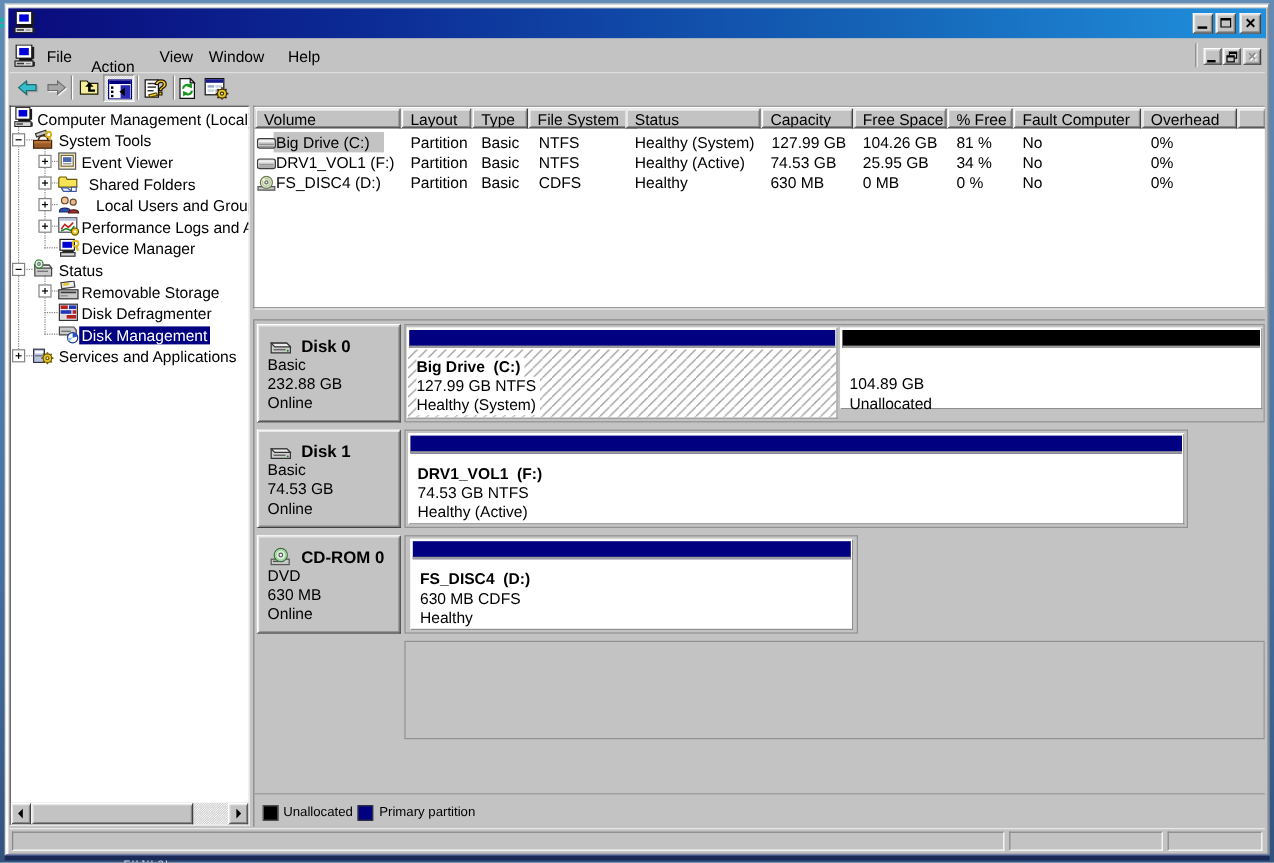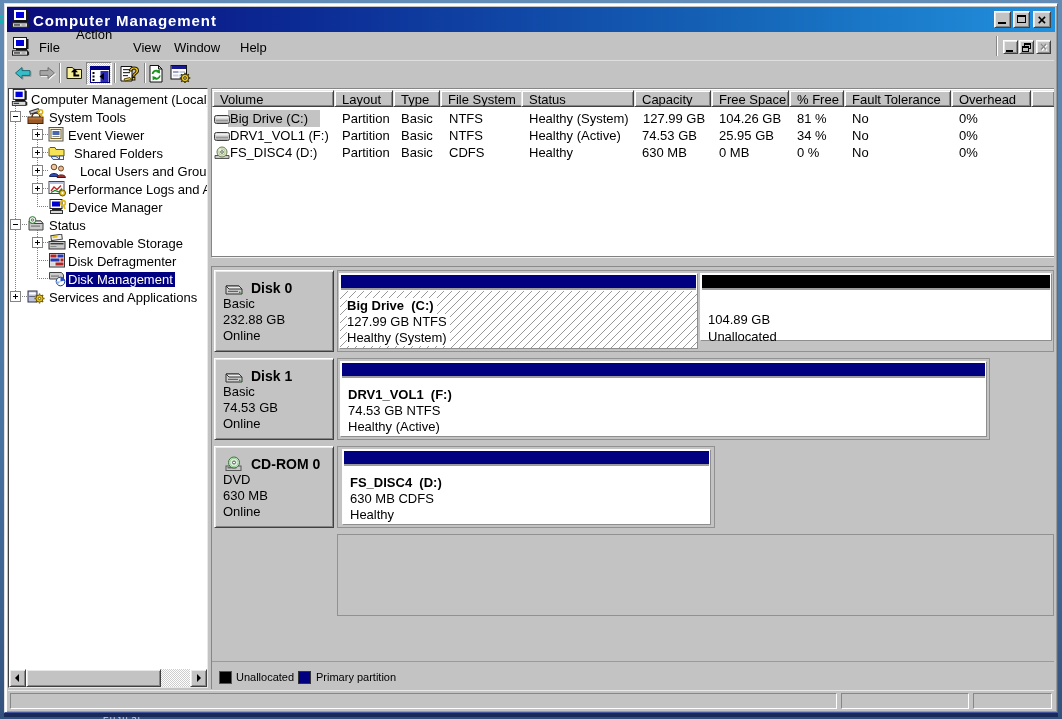--- a/index.html
+++ b/index.html
@@ -41,21 +41,20 @@
         <rect x="2.5" y="0.5" width="13" height="11" fill="#fdfdfd" stroke="#1a1a1a"></rect>
         <rect x="5" y="3" width="8" height="6" fill="#0000d8"></rect>
         <rect x="15.5" y="2" width="2" height="10" fill="#1a1a1a"></rect>
         <rect x="5" y="11.5" width="11" height="2.2" fill="#111"></rect>
         <rect x="1.5" y="13.8" width="15" height="4.4" fill="#dcdcdc" stroke="#222"></rect>
         <rect x="3" y="15.3" width="6" height="1.3" fill="#333"></rect>
         <rect x="10.5" y="15.5" width="4" height="1" fill="#888"></rect>
         <rect x="16.5" y="14.5" width="1.6" height="3.7" fill="#222"></rect>
       </svg>
     </div>
- <div class="ab" style="left:33px;top:12px;color:#fff;font-size:15px;font-weight:bold;letter-spacing:.9px">Computer Management</div>
 
  <div class="ab rz tb" style="left:994px;top:11px;width:17px;height:17px">
       <div class="ab" style="left:3px;top:10px;width:8px;height:2px;background:#000"></div>
     </div>
  <div class="ab rz tb" style="left:1013px;top:11px;width:17px;height:17px">
       <div class="ab" style="left:3px;top:3px;width:9px;height:8px;border:1px solid #000;border-top-width:2px"></div>
     </div>
  <div class="ab rz tb" style="left:1033px;top:11px;width:18px;height:17px;font-size:15px;font-weight:bold;text-align:center;line-height:16px">×</div>
 
  <div class="ab" id="menu" style="left:8px;top:32px;width:1046px;height:28px;background:#c3c3c3"></div>
@@ -65,21 +64,21 @@
         <rect x="5" y="3" width="8" height="6" fill="#0000d8"></rect>
         <rect x="15.5" y="2" width="2" height="10" fill="#1a1a1a"></rect>
         <rect x="5" y="11.5" width="11" height="2.2" fill="#111"></rect>
         <rect x="1.5" y="13.8" width="15" height="4.4" fill="#dcdcdc" stroke="#222"></rect>
         <rect x="3" y="15.3" width="6" height="1.3" fill="#333"></rect>
         <rect x="10.5" y="15.5" width="4" height="1" fill="#888"></rect>
         <rect x="16.5" y="14.5" width="1.6" height="3.7" fill="#222"></rect>
       </svg>
     </div>
  <div class="ab" style="left:39px;top:40px">File</div>
- <div class="ab" style="left:76px;top:27px">Action</div>
+ <div class="ab" style="left:76px;top:48px">Action</div>
  <div class="ab" style="left:133px;top:40px">View</div>
  <div class="ab" style="left:174px;top:40px">Window</div>
  <div class="ab" style="left:240px;top:40px">Help</div>
  <div class="ab" style="left:996px;top:36px;width:2px;height:20px;border-left:1px solid #868686;border-right:1px solid #fff"></div>
 
  <div class="ab rz" style="left:1003px;top:40px;width:15px;height:14px">
       <div class="ab" style="left:2px;top:9px;width:7px;height:2px;background:#000"></div>
     </div>
  <div class="ab rz" style="left:1019px;top:40px;width:15px;height:14px">
    <div class="ab" style="left:4px;top:2px;width:7px;height:6px;border:1px solid #000;border-top-width:2px;background:#c3c3c3"></div>
@@ -358,21 +357,21 @@
 
  <div class="ab" id="vol" style="left:211px;top:88px;width:843px;height:169px;background:#fff;border-top:1px solid #868686;border-left:1px solid #868686;border-bottom:1px solid #808080;overflow:hidden">
   <div class="ab hdrc" style="left:0px;top:1px;width:122px;height:17px">Volume</div>
   <div class="ab hdrc" style="left:122px;top:1px;width:59px;height:17px">Layout</div>
   <div class="ab hdrc" style="left:181px;top:1px;width:47px;height:17px">Type</div>
   <div class="ab hdrc" style="left:228px;top:1px;width:91px;height:17px">File System</div>
   <div class="ab hdrc" style="left:309px;top:1px;width:113px;height:17px">Status</div>
   <div class="ab hdrc" style="left:422px;top:1px;width:77px;height:17px">Capacity</div>
   <div class="ab hdrc" style="left:499px;top:1px;width:78px;height:17px">Free Space</div>
   <div class="ab hdrc" style="left:577px;top:1px;width:55px;height:17px">% Free</div>
-  <div class="ab hdrc" style="left:632px;top:1px;width:107px;height:17px">Fault Tolerance</div>
+  <div class="ab hdrc" style="left:632px;top:1px;width:107px;height:17px">Fault Computer</div>
   <div class="ab hdrc" style="left:739px;top:1px;width:80px;height:17px">Overhead</div>
   <div class="ab hdrc" style="left:819px;top:1px;width:24px;height:17px"></div>
   <div class="ab" style="left:16px;top:21px;width:92px;height:17px;background:#c3c3c3"></div>
   <div class="ab" id="iv-hd1" style="left:2px;top:24px">
         <svg width="17" height="13">
           <rect x="0.5" y="2.5" width="15" height="8" rx="2" fill="#c9c9c9" stroke="#3e3e3e"></rect>
           <rect x="1.5" y="3.5" width="13" height="2" rx="1" fill="#efefef"></rect>
           <rect x="2" y="6.8" width="12" height="1" fill="#8a8a8a"></rect>
           <rect x="2" y="8.6" width="12" height="1" fill="#9a9a9a"></rect>
         </svg>

